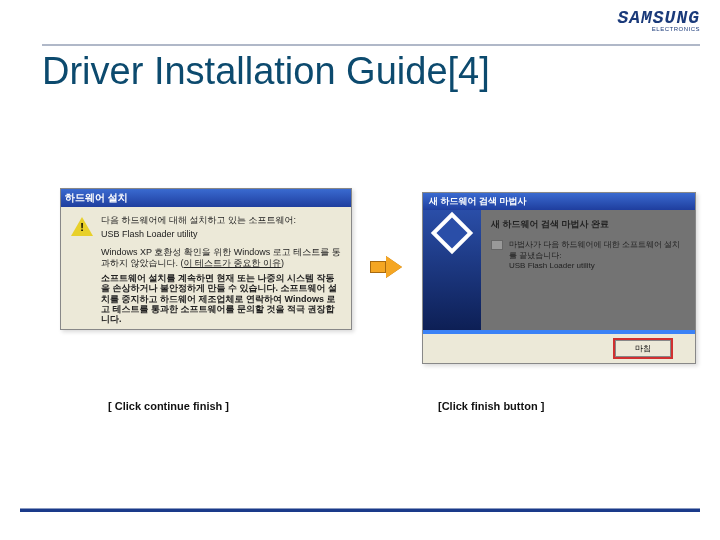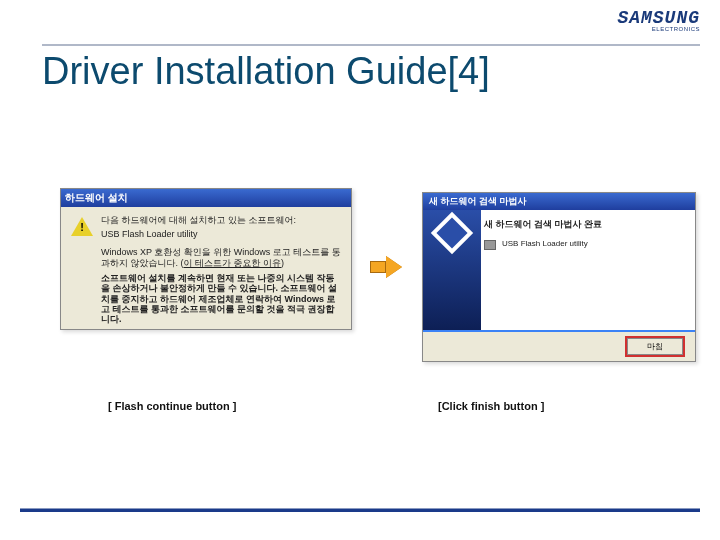--- a/index.html
+++ b/index.html
@@ -196,45 +196,45 @@
   }
   .dlg2 .side .glyph::after {
     content: "";
     position: absolute;
     inset: 4px;
     background: #2a4ea8;
     transform: rotate(0deg);
   }
   .dlg2 .main {
     flex: 1;
-    background: #ffffff;
-    padding: 8px 3px;
+    background: #737373;
+    padding: 8px 10px;
     color: #222;
     position: relative;
   }
   .dlg2 .main .h { font-weight: bold; font-size: 9px; margin-bottom: 8px; }
   .dlg2 .main .row { display: flex; align-items: flex-start; margin-bottom: 6px; }
   .dlg2 .usb-icon {
     width: 12px; height: 10px;
     background: #999;
     margin-right: 6px;
     margin-top: 1px;
     border: 1px solid #666;
     flex: none;
   }
   .dlg2 .main .foot {
     position: absolute;
     bottom: 6px; left: 10px; right: 10px;
     font-size: 7.5px;
   }
   .dlg2 .btnrow {
     background: #ece9d8;
-    padding: 6px 12px;
+    padding: 6px 24px;
     text-align: right;
-    border-top: 2px solid #3b82f6;
+    border-top: 4px solid #3b82f6;
   }
   .dlg2 .winbtn { min-width: 56px; font-size: 8px; }
 
   
   .caption {
     position: absolute;
     font-size: 11px;
     font-weight: bold;
     color: #111;
   }
@@ -281,28 +281,29 @@
     <div class="titlebar">새 하드웨어 검색 마법사</div>
     <div class="inner">
       <div class="side">
         <div class="glyph"></div>
       </div>
       <div class="main">
         <div class="h">새 하드웨어 검색 마법사 완료</div>
         <div class="row">
           <div class="usb-icon"></div>
           <div style="flex:1">
+            <div>마법사가 다음 하드웨어에 대한 소프트웨어 설치를 끝냈습니다:</div>
             <div>USB Flash Loader utility</div>
           </div>
         </div>
       </div>
     </div>
     <div class="btnrow">
       <span class="winbtn hl">마침</span>
     </div>
   </div>
 
 </div>
 
-<div class="caption cap1">[ Flash continue button ]</div>
+<div class="caption cap1">[ Click continue finish ]</div>
 <div class="caption cap2">[Click finish button ]</div>
 
 <div class="bottom-rule"></div>
 
 </body></html>

